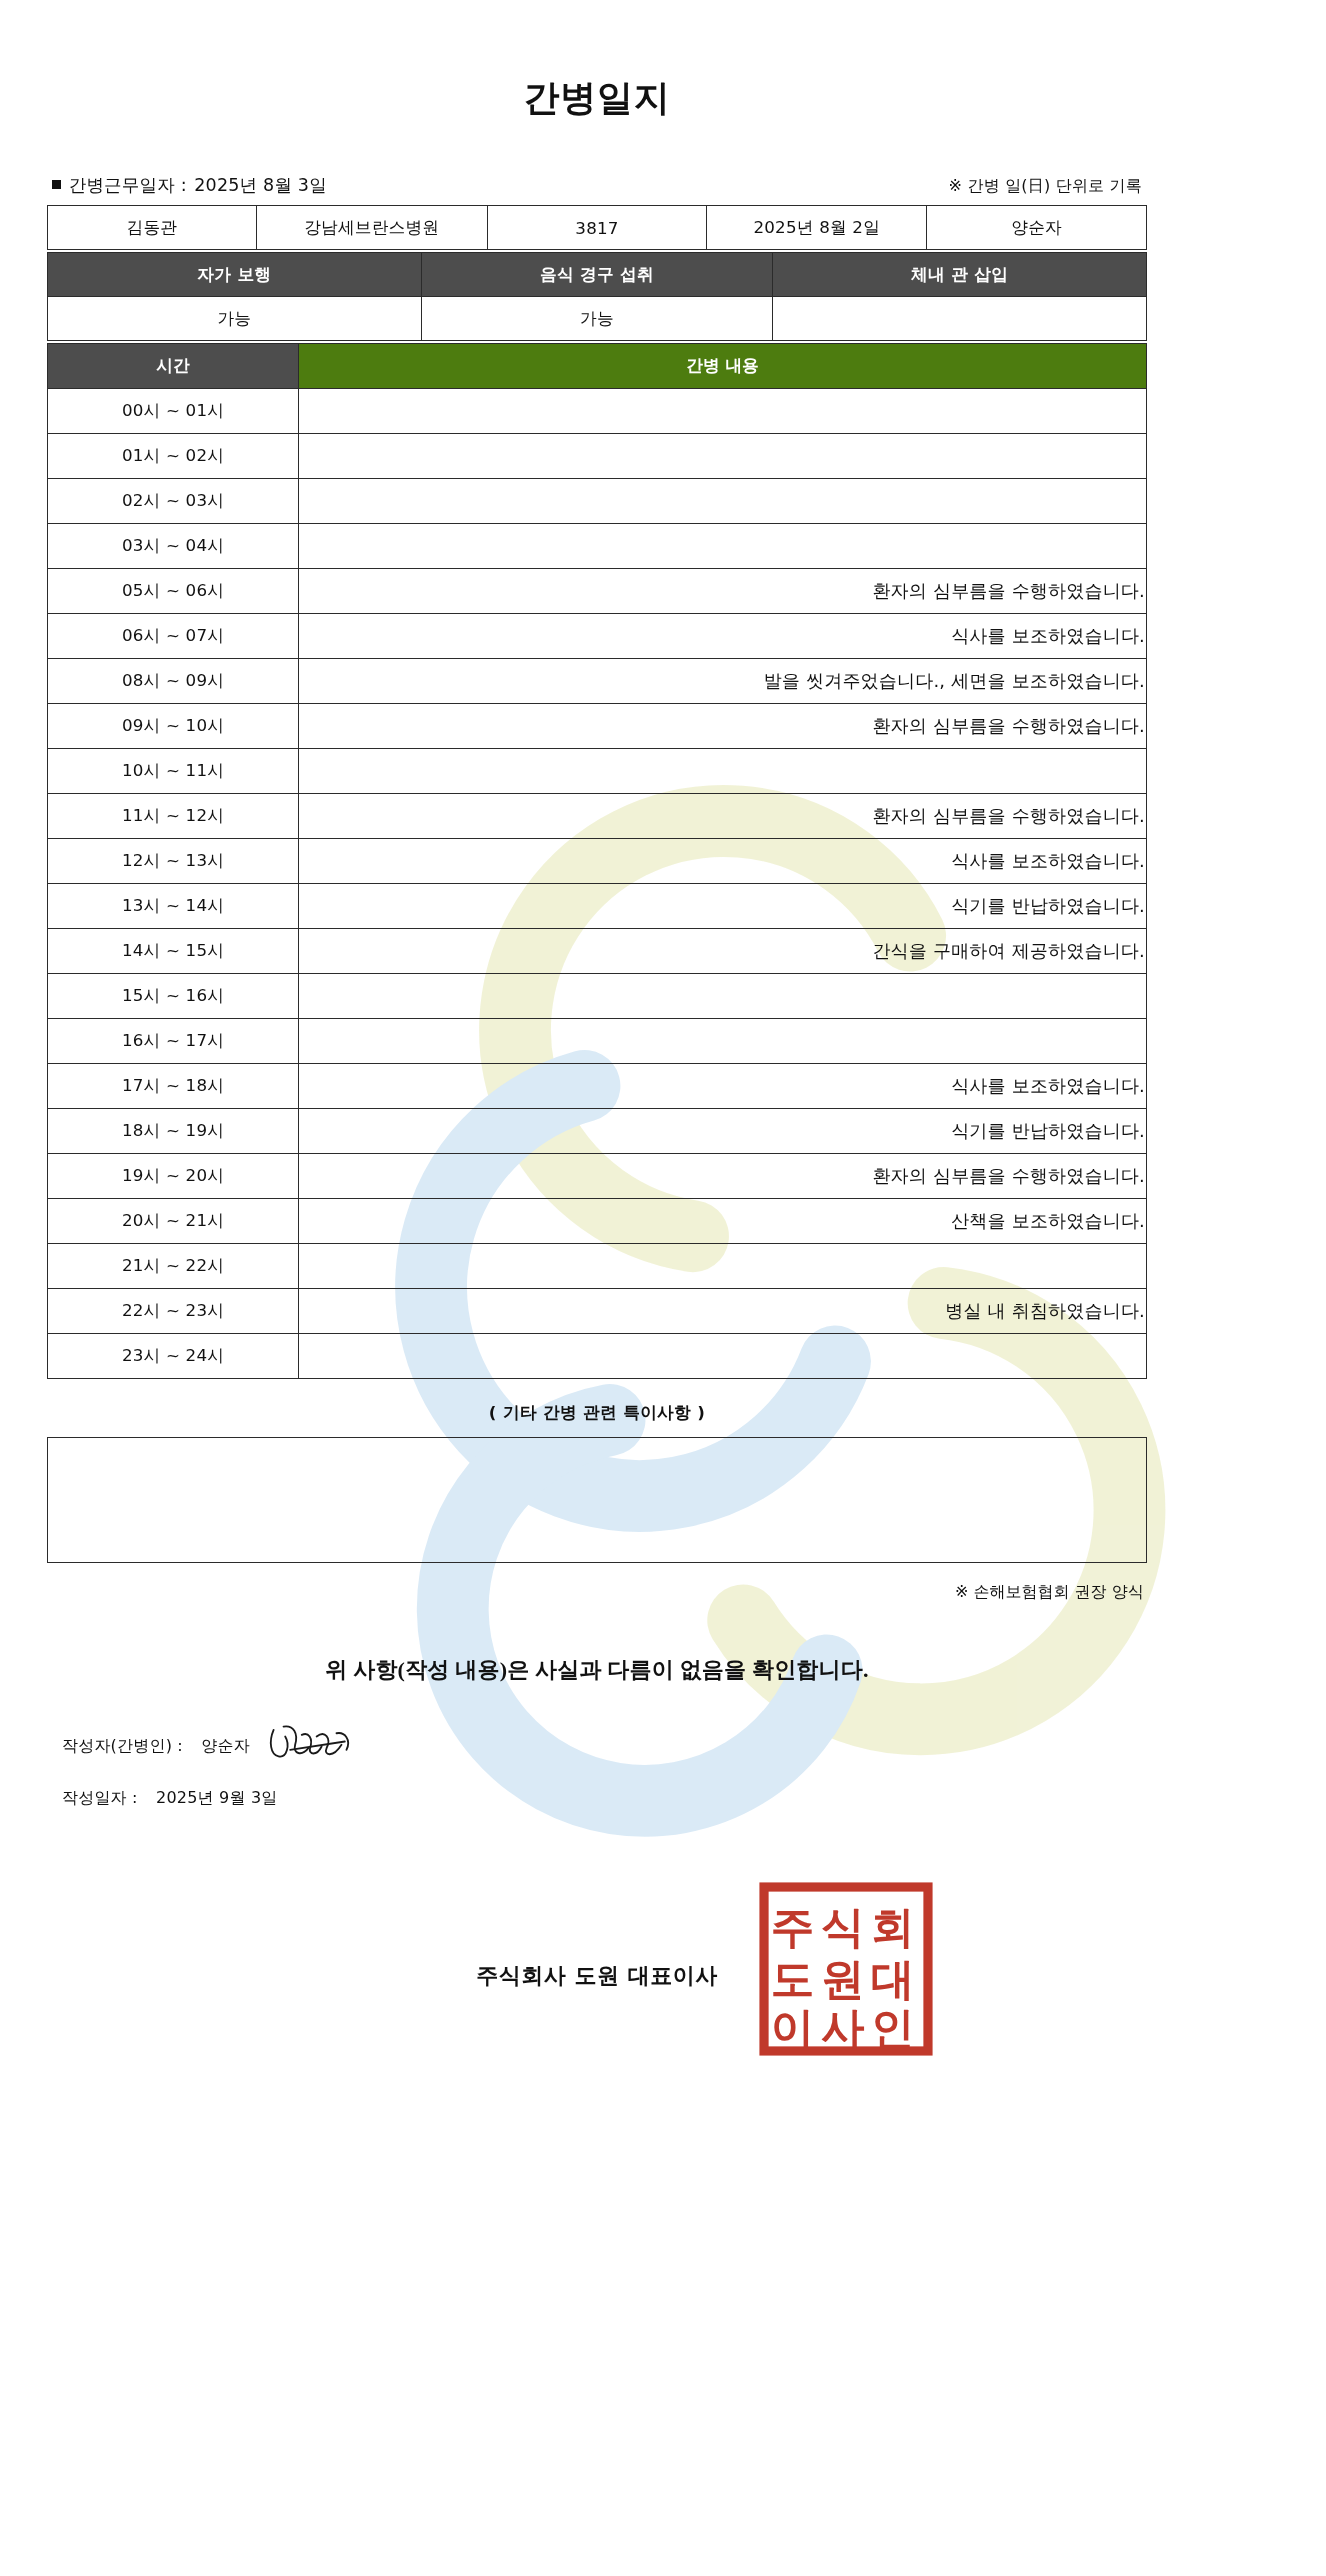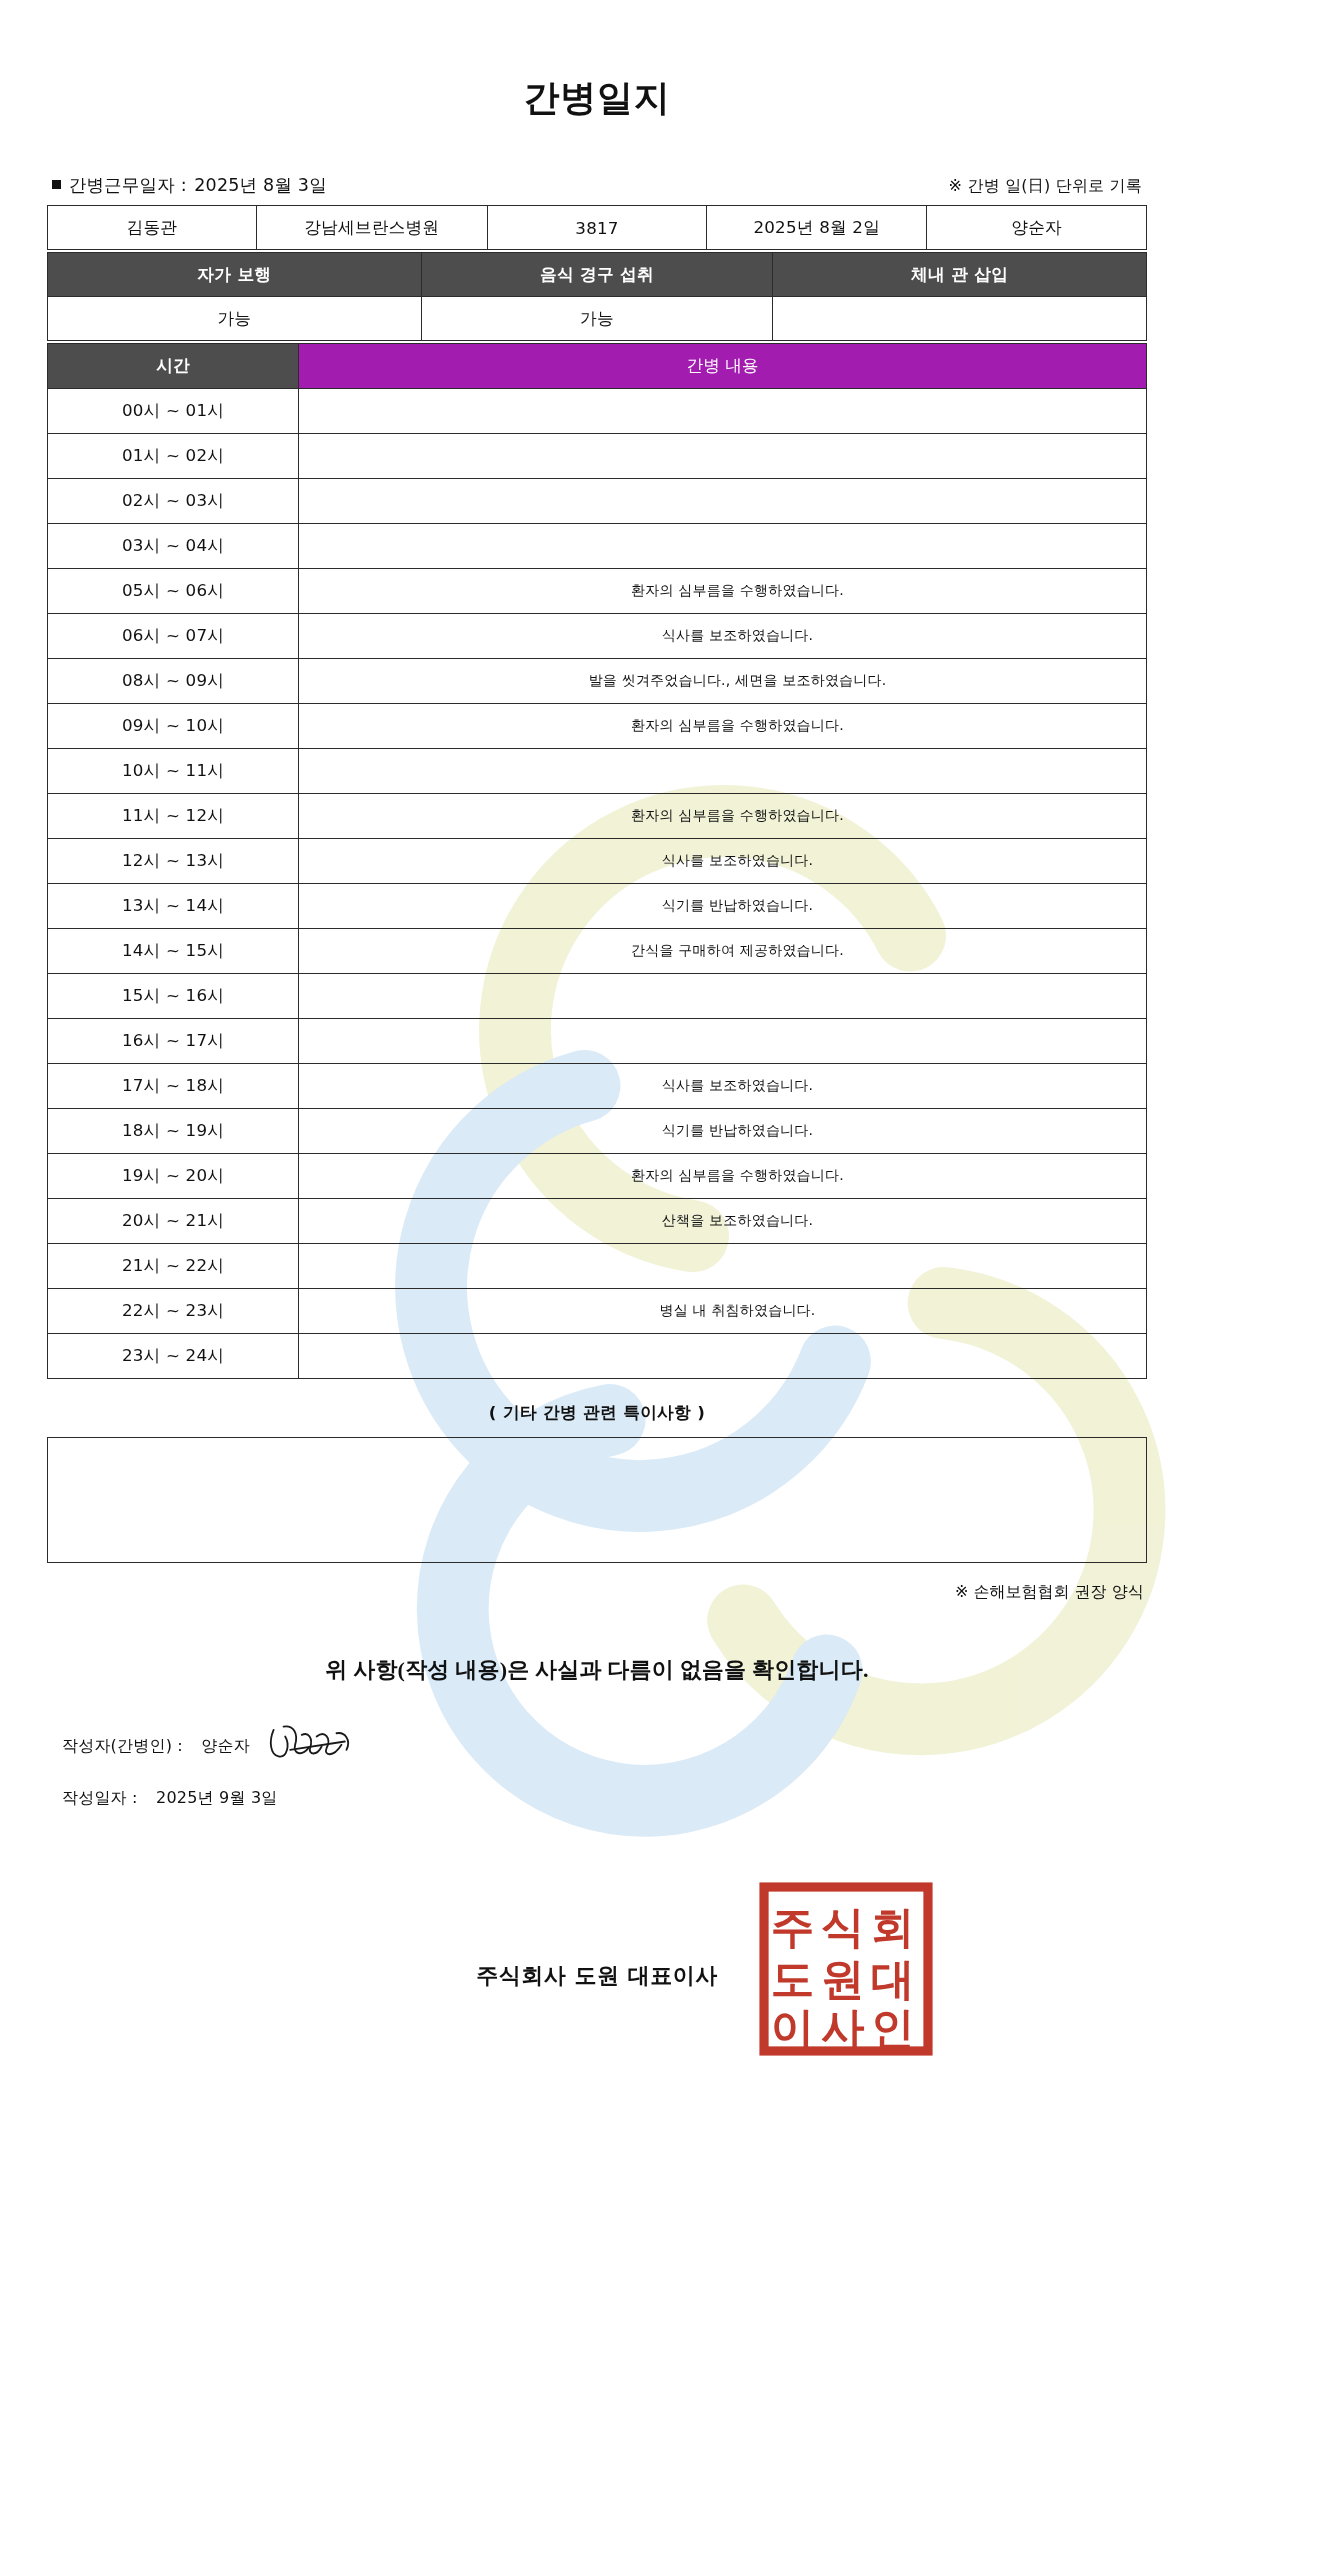--- a/index.html
+++ b/index.html
@@ -101,36 +101,36 @@
   table.log-table { margin-top: 1.7px; }
   th.time-hdr {
     background: #4d4d4d;
     color: #fff;
     font-size: 16.7px;
     font-weight: bold;
     height: 42px;
     width: 251px;
   }
   th.note-hdr {
-    background: #a21caf;
+    background: #4d7c0f;
     color: #fff;
     font-size: 16.7px;
-    font-weight: normal;
+    font-weight: bold;
     height: 42px;
   }
   td.time-cell {
     text-align: center;
     font-size: 16.7px;
     height: 42px;
     width: 251px;
     letter-spacing: 0.2px;
   }
   td.note-cell {
-    text-align: center;
-    font-size: 14px;
+    text-align: right;
+    font-size: 18px;
     height: 42px;
     padding-left: 31px;
     letter-spacing: 0.2px;
   }
 
   
   .remarks-caption {
     text-align: center;
     font-size: 16.7px;
     font-weight: bold;

